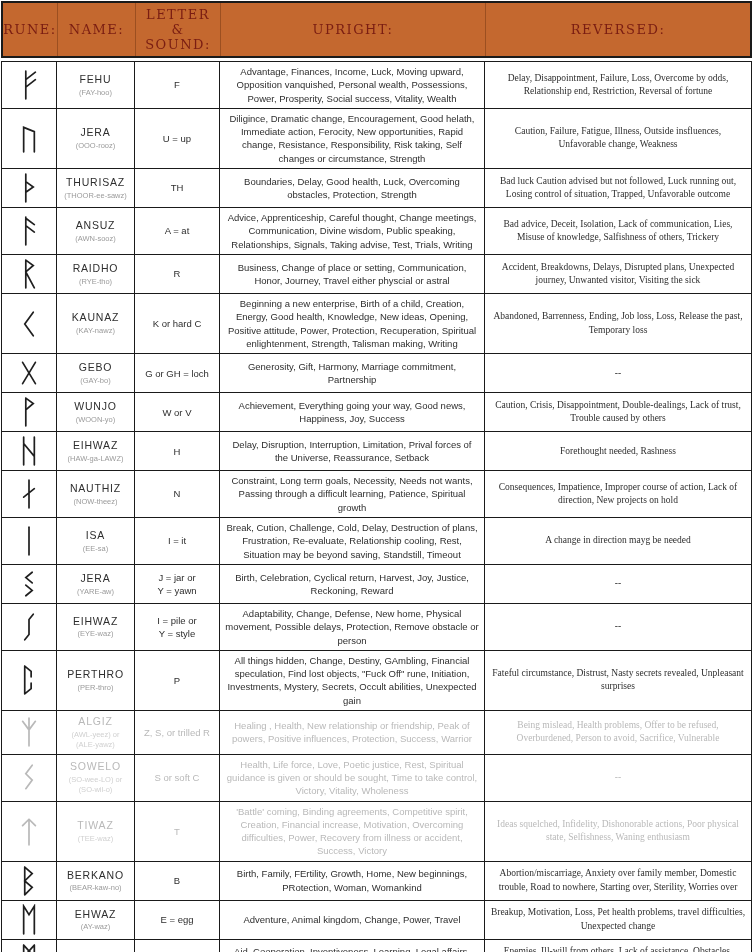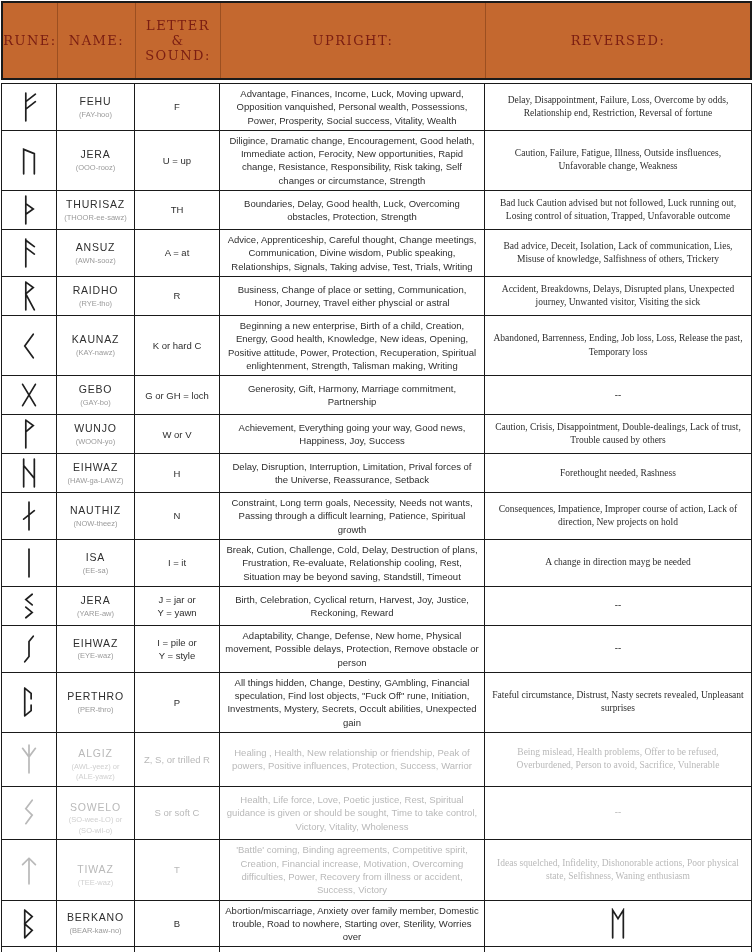--- a/index.html
+++ b/index.html
@@ -11,21 +11,21 @@
     display:grid;
     grid-template-columns:55px 78px 85px 265px 1fr;
     background:#c4682f;
     border:2px solid #1a1a1a;
     width:751px;
   }
   .header-cell {
     display:flex; align-items:center; justify-content:center;
     text-align:center;
     min-height:40px;
-    padding:15px 2px;
+    padding:4px 2px;
     color:#7a1d12;
     font-family:"DejaVu Serif", serif;
     font-size:13px;
     letter-spacing:1.5px;
     border-right:1px solid #9c4f20;
   }
   .header-cell:last-child { border-right:none; }
 
   .body-grid {
     display:grid;
@@ -49,21 +49,21 @@
   .body-grid .cell:nth-child(5n) { border-right:none;font-family:Liberation Serif, serif; }
   .body-grid .cell:nth-child(-n+5) { border-top:none; }
 
   .rune-svg { width:22px; height:32px; }
   .rune-svg path { fill:none; stroke:#1f1f1f; stroke-width:1.6; stroke-linecap:round; stroke-linejoin:miter; }
 
   .name { font-size:10.5px; letter-spacing:0.8px; }
   .pron { font-size:7.5px; color:#9a9a9a; margin-top:1px; white-space:pre-line; }
 
   .faded { color:#b9b9b9 !important; }
-  .faded .name { color:#b9b9b9;margin-top:10px; }
+  .faded .name { color:#b9b9b9; }
   .faded .pron { color:#d0d0d0; }
   .faded .rune-svg path { stroke:#b9b9b9; }
 </style>
 </head>
 <body>
 
 <div class="wrap">
 
   <div class="header-grid">
     <div class="header-cell">RUNE:</div>
@@ -320,20 +320,21 @@
     <svg class="rune-svg" viewBox="0 0 20 30">
           <path d="M6 2 L6 28 M6 2 L13 8 L6 15 L13 21 L6 28"></path>
         </svg>
     
   </div>
   <div class="cell name-cell">
     <span class="name">BERKANO</span>
     <span class="pron">(BEAR-kaw-no)</span>
   </div>
   <div class="cell letter">B</div>
+  <div class="cell upright">Birth, Family, FErtility, Growth, Home, New beginnings, PRotection, Woman, Womankind</div>
   <div class="cell reversed">Abortion/miscarriage, Anxiety over family member, Domestic trouble, Road to nowhere, Starting over, Sterility, Worries over</div>
 
   <div class="cell rune-cell">
     <svg class="rune-svg" viewBox="0 0 20 30">
           <path d="M5 28 L5 2 L10 10 L15 2 L15 28"></path>
         </svg>
     
   </div>
   <div class="cell name-cell">
     <span class="name">EHWAZ</span>

